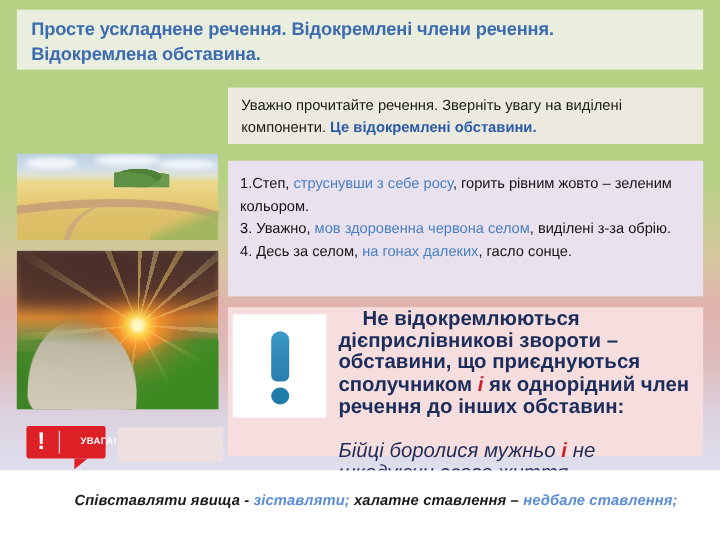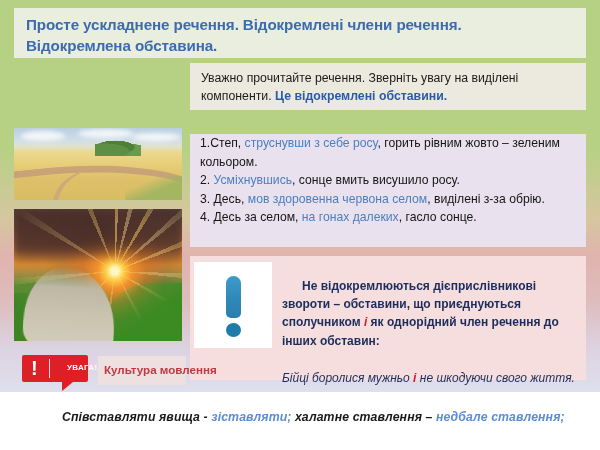--- a/index.html
+++ b/index.html
@@ -201,21 +201,21 @@
     width: 34%;
     height: 40%;
     background: linear-gradient(to top right, #3e8426 0 50%, transparent 90%);
     border-radius: 0 55% 0 0 / 0 80% 0 0;
   }
 
   
   .instruction-box {
     position: absolute;
     left: 190px;
-    top: 63px;
+    top: 73px;
     width: 396px;
     height: 47px;
     background: #eceade;
     box-sizing: border-box;
     padding: 7px 8px 16px 11px;
   }
   .instruction-text {
     font-size: 12.3px;
     line-height: 17.5px;
     color: #1b1b1b;
@@ -226,21 +226,21 @@
 
   
   .examples-box {
     position: absolute;
     left: 190px;
     top: 134px;
     width: 396px;
     height: 113px;
     background: #e9e2ee;
     box-sizing: border-box;
-    padding: 0 8px 0 10px;
+    padding: 10px 8px 0 10px;
   }
   .ex-line {
     font-size: 12.2px;
     line-height: 18.6px;
     color: #151515;
   }
   .hl-blue { color: #4a7fc1; }
 
   
   .rule-box {
@@ -275,23 +275,23 @@
     top: 61px;
     width: 15px;
     height: 14px;
     margin-left: -7.5px;
     background: #1f7ca8;
     border-radius: 50%;
   }
   .rule-text {
     position: absolute;
     left: 92px;
-    top: 21px;
+    top: 1px;
     width: 298px;
-    font-size: 12px;
+    font-size: 17px;
     line-height: 18.2px;
     font-weight: bold;
     color: #1c2d5c;
   }
   .rule-text .indent { text-indent: 20px; display: block; }
   .rule-i {
     color: #cc1f28;
     font-style: italic;
     font-weight: bold;
   }
@@ -422,24 +422,21 @@
     <div class="instruction-text">
       <span>Уважно прочитайте речення. Зверніть увагу на виділені компоненти. </span><b>Це відокремлені обставини.</b>
     </div>
   </div>
 
   <div class="examples-box">
     <div class="ex-line">
       <span> 1.</span><span>Степ, </span><span class="hl-blue">струснувши з себе росу</span><span>, горить рівним жовто – зеленим кольором.</span>
     </div>
     <div class="ex-line">
-      <span>2. </span><span></span><span class="hl-blue">Усміхнувшись</span><span>, сонце вмить висушило росу.</span>
-    </div>
-    <div class="ex-line">
-      <span>3. </span><span>Десь, </span><span class="hl-blue">мов здоровенна червона селом</span><span>, виділені з-за обрію.</span>
+      <span>3. </span><span>Уважно, </span><span class="hl-blue">мов здоровенна червона селом</span><span>, виділені з-за обрію.</span>
     </div>
     <div class="ex-line">
       <span>4. </span><span>Десь за селом, </span><span class="hl-blue">на гонах далеких</span><span>,  гасло сонце.</span>
     </div>
   </div>
 
   <div class="rule-box">
     <div class="excl-card">
       <div class="excl-stem"></div>
       <div class="excl-dot"></div>
@@ -450,18 +447,17 @@
     </div>
   </div>
 
   <div class="culture-box"></div>
   <div class="badge">
     <div class="badge-excl">!</div>
     <div class="badge-sep"></div>
     <div class="badge-label">УВАГА!</div>
     <div class="badge-tail"></div>
   </div>
-  <div class="culture-text">Культура мовлення</div>
 
   <div class="bottom-strip"></div>
   <div class="bottom-text"><span>Співставляти явища - </span><span class="corr">зіставляти;</span><span> халатне ставлення – </span><span class="corr">недбале ставлення;</span></div>
 
 </div>
 
 </body></html>

